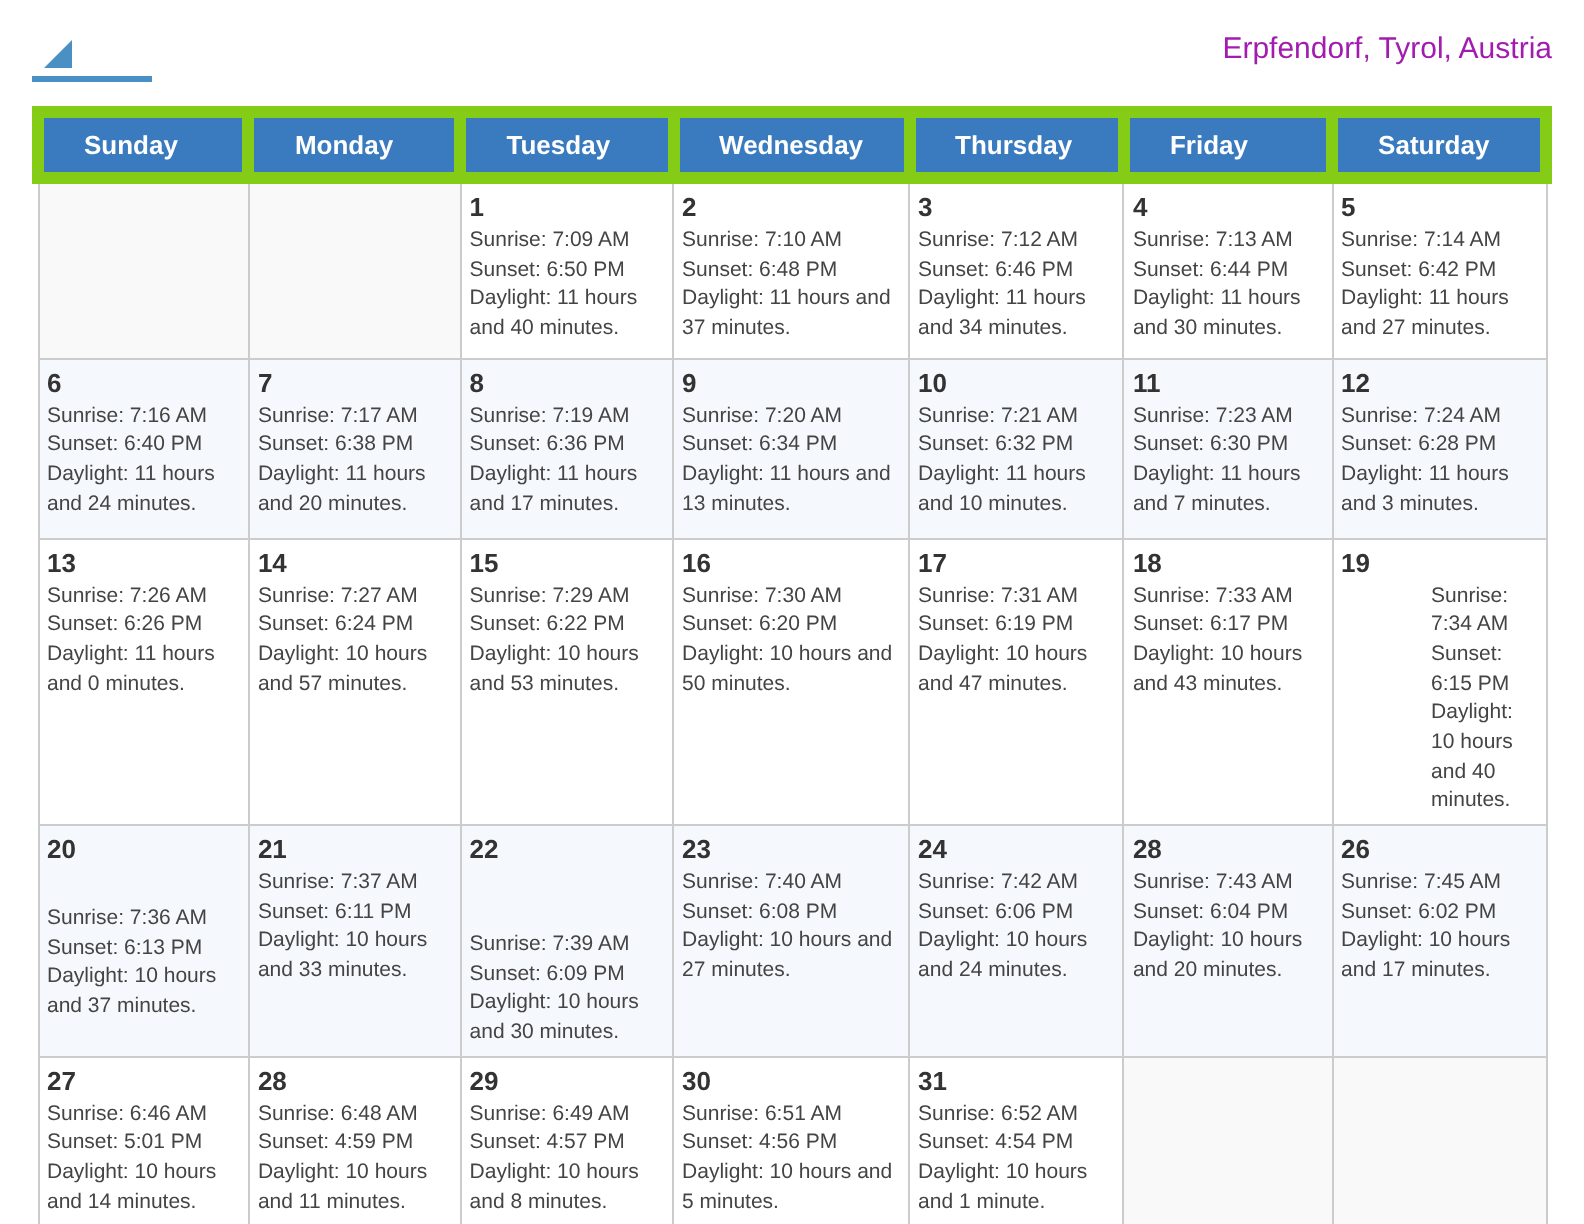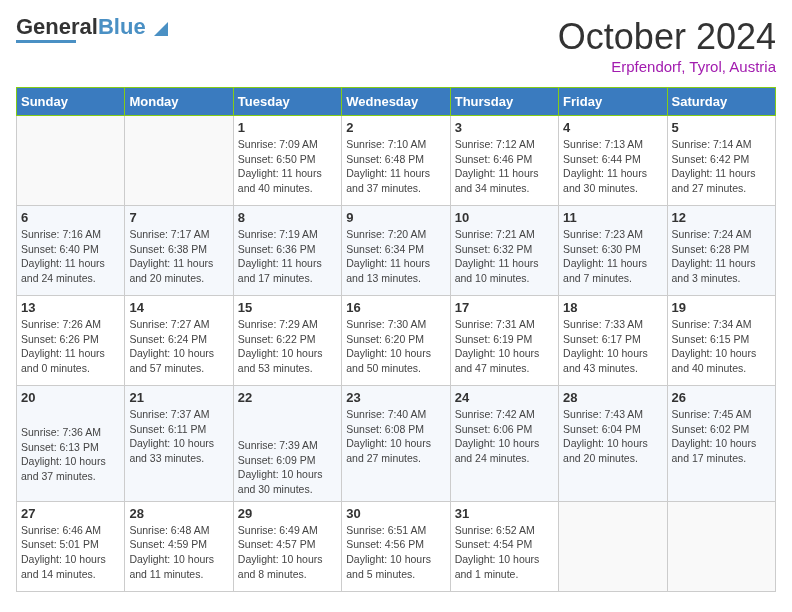--- a/index.html
+++ b/index.html
@@ -49,25 +49,25 @@
       color: #a21caf;
     }
     table {
       width: 100%;
       border-collapse: collapse;
       font-size: 11px;
     }
     thead tr th {
       background: #3a7bbf;
       color: #fff;
-      padding: 6px 4px;
+      padding: 6px 20px;
       text-align: left;
       font-size: 13px;
       font-weight: bold;
-      border: 1px solid #84cc16;
+      border: 6px solid #84cc16;
     }
     tbody tr td {
       border: 1px solid #ccc;
       vertical-align: top;
       padding: 4px;
       width: 108px;
       min-height: 80px;
       height: 90px;
       background: #fff;
     }
@@ -89,31 +89,27 @@
     .empty-cell {
       background: #f9f9f9;
     }
   </style>
 </head>
 <body>
 
 <div class="header">
   <div class="logo">
     <div style="display:flex;align-items:flex-end;gap:2px;">
-      <span class="logo-text">
-        <span style="color:#333">General</span><span style="color:#4a90c4">Blue</span>
-      </span>
       <svg width="20" height="20" viewBox="0 0 20 20">
         <polygon points="6,18 20,18 20,4" fill="#4a90c4"></polygon>
       </svg>
     </div>
     <div class="logo-line"></div>
   </div>
   <div class="title-block">
-    <div class="month-title">October 2024</div>
     <div class="location">Erpfendorf, Tyrol, Austria</div>
   </div>
 </div>
 
 <table>
   <thead>
     <tr>
     <th>Sunday</th>
         <th>Monday</th>
         <th>Tuesday</th>
@@ -234,21 +230,21 @@
 Daylight: 10 hours and 47 minutes.</div>
         </td>
         <td>
           <span class="day-num">18</span>
           <div class="day-info" style="white-space: pre-line;">Sunrise: 7:33 AM
 Sunset: 6:17 PM
 Daylight: 10 hours and 43 minutes.</div>
         </td>
         <td>
           <span class="day-num">19</span>
-          <div class="day-info" style="white-space: pre-line;">Sunrise: 7:34 AM
+          <div class="day-info" style="white-space: pre-line; margin-left: 45px;">Sunrise: 7:34 AM
 Sunset: 6:15 PM
 Daylight: 10 hours and 40 minutes.</div>
         </td>
       </tr>
       <tr>
         <td>
           <span class="day-num">20</span>
           <div class="day-info" style="white-space: pre-line; margin-top: 20px;">Sunrise: 7:36 AM
 Sunset: 6:13 PM
 Daylight: 10 hours and 37 minutes.</div>

